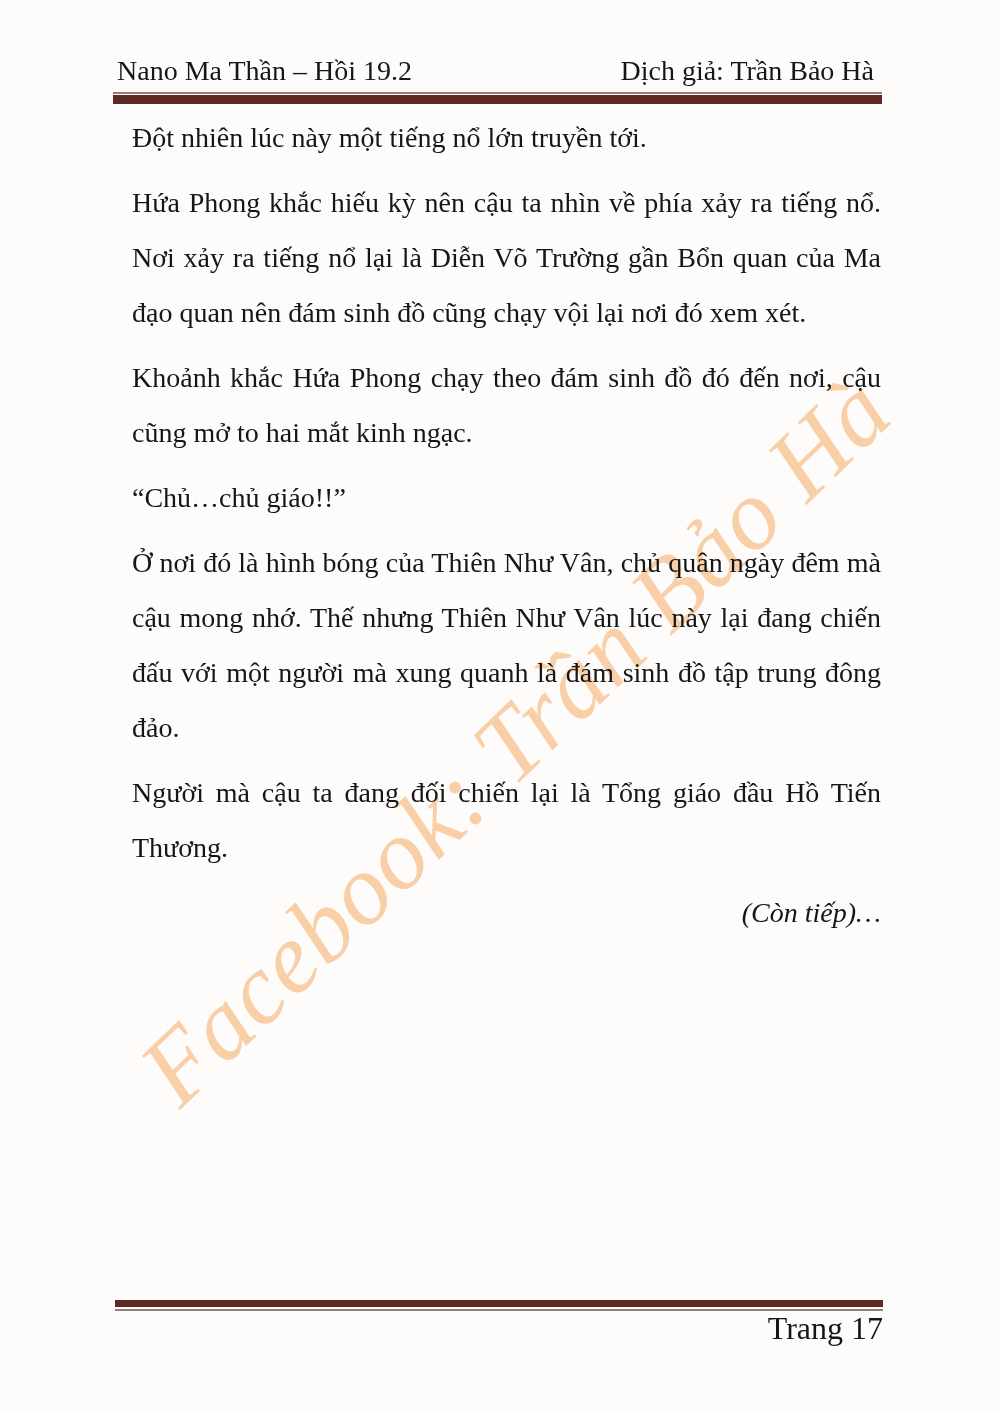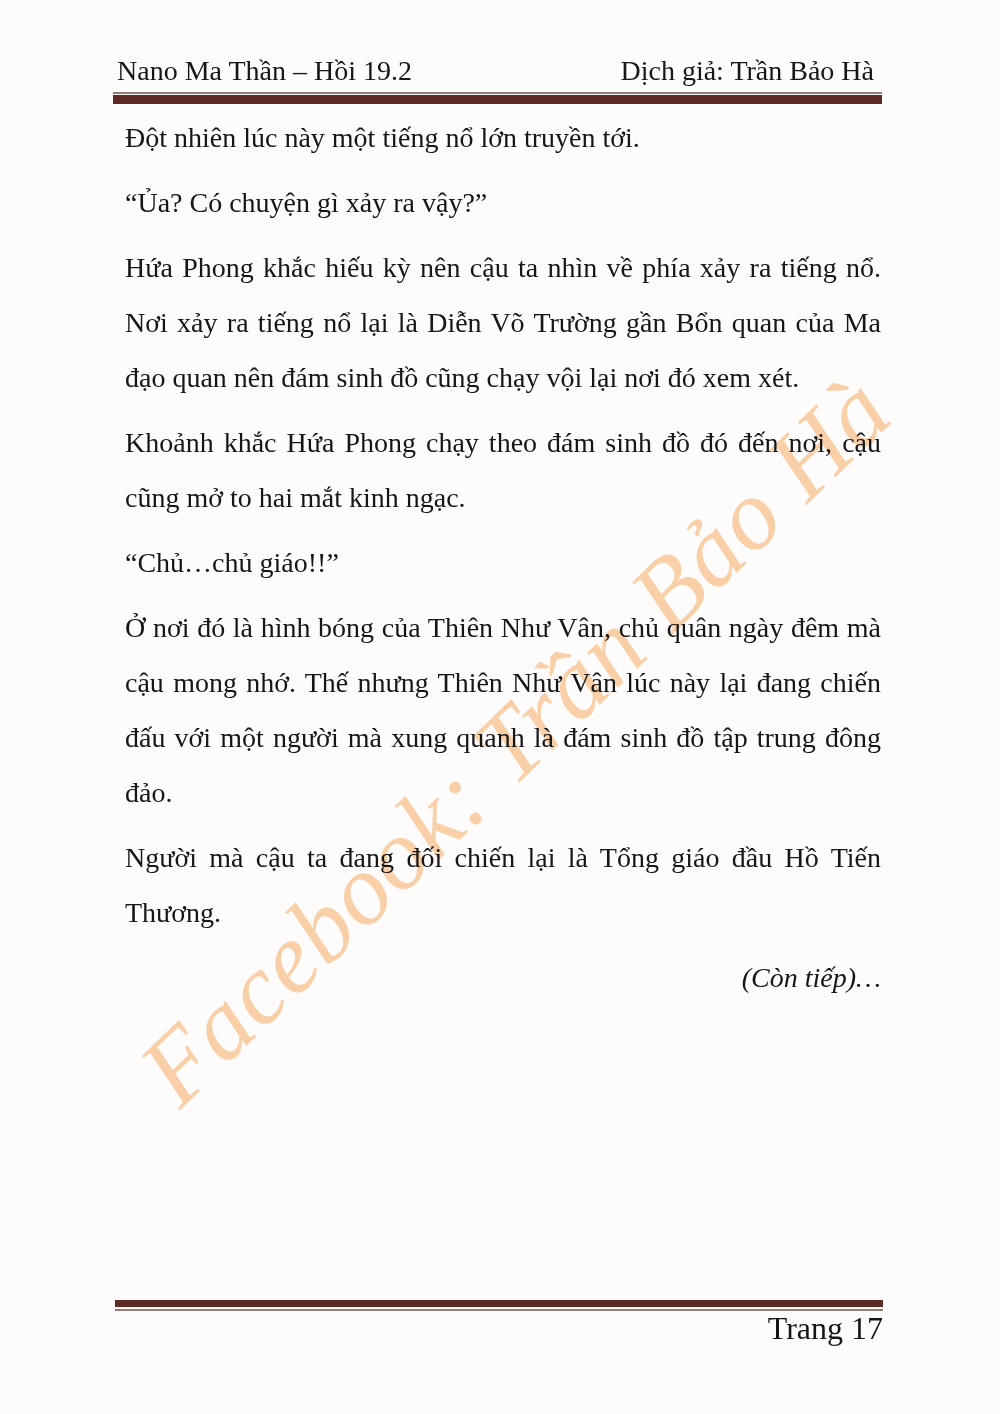--- a/index.html
+++ b/index.html
@@ -64,21 +64,21 @@
   .content {
     position: absolute;
     left: 117px;
     width: 764px;
     top: 110px;
     z-index: 1;
     font-size: 28px;
     line-height: 55px;
   }
   .content p {
-    margin: 0 0 10px 8px;
+    margin: 0 0 10px 15px;
     text-align: justify;
     text-justify: inter-word;
   }
   .content p.closing {
     font-style: italic;
     text-align: right;
   }
 
   
   .footer-rule {
@@ -112,21 +112,20 @@
   </div>
 
   <div class="header-rule">
     <div class="thin"></div>
     <div class="gap"></div>
     <div class="thick"></div>
   </div>
 
   <div class="content">
     <p>Đột nhiên lúc này một tiếng nổ lớn truyền tới.</p>
-    <p>“Ủa? Có chuyện gì xảy ra vậy?”</p>
     <p>Hứa Phong khắc hiếu kỳ nên cậu ta nhìn về phía xảy ra tiếng nổ. Nơi xảy ra tiếng nổ lại là Diễn Võ Trường gần Bổn quan của Ma đạo quan nên đám sinh đồ cũng chạy vội lại nơi đó xem xét.</p>
     <p>Khoảnh khắc Hứa Phong chạy theo đám sinh đồ đó đến nơi, cậu cũng mở to hai mắt kinh ngạc.</p>
     <p>“Chủ…chủ giáo!!”</p>
     <p>Ở nơi đó là hình bóng của Thiên Như Vân, chủ quân ngày đêm mà cậu mong nhớ. Thế nhưng Thiên Như Vân lúc này lại đang chiến đấu với một người mà xung quanh là đám sinh đồ tập trung đông đảo.</p>
     <p>Người mà cậu ta đang đối chiến lại là Tổng giáo đầu Hồ Tiến Thương.</p>
     <p class="closing">(Còn tiếp)…</p>
   </div>
 
   <div class="footer-rule">
     <div class="thick"></div>

